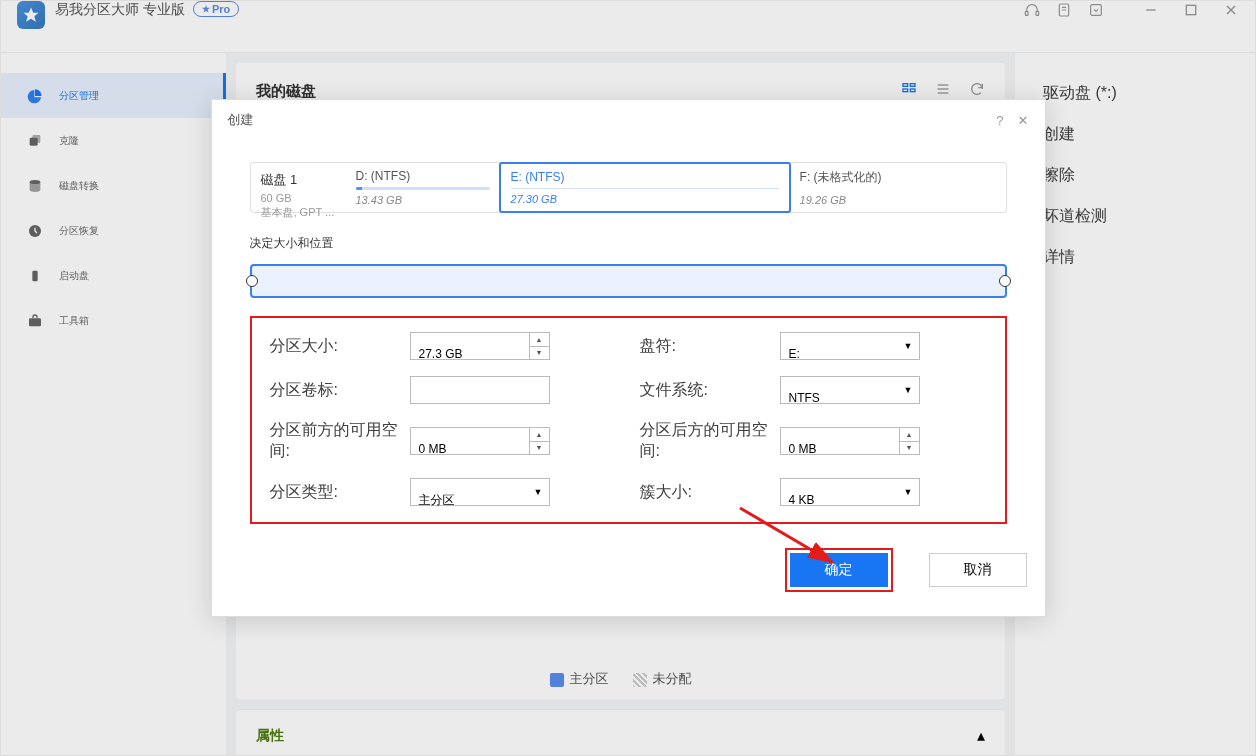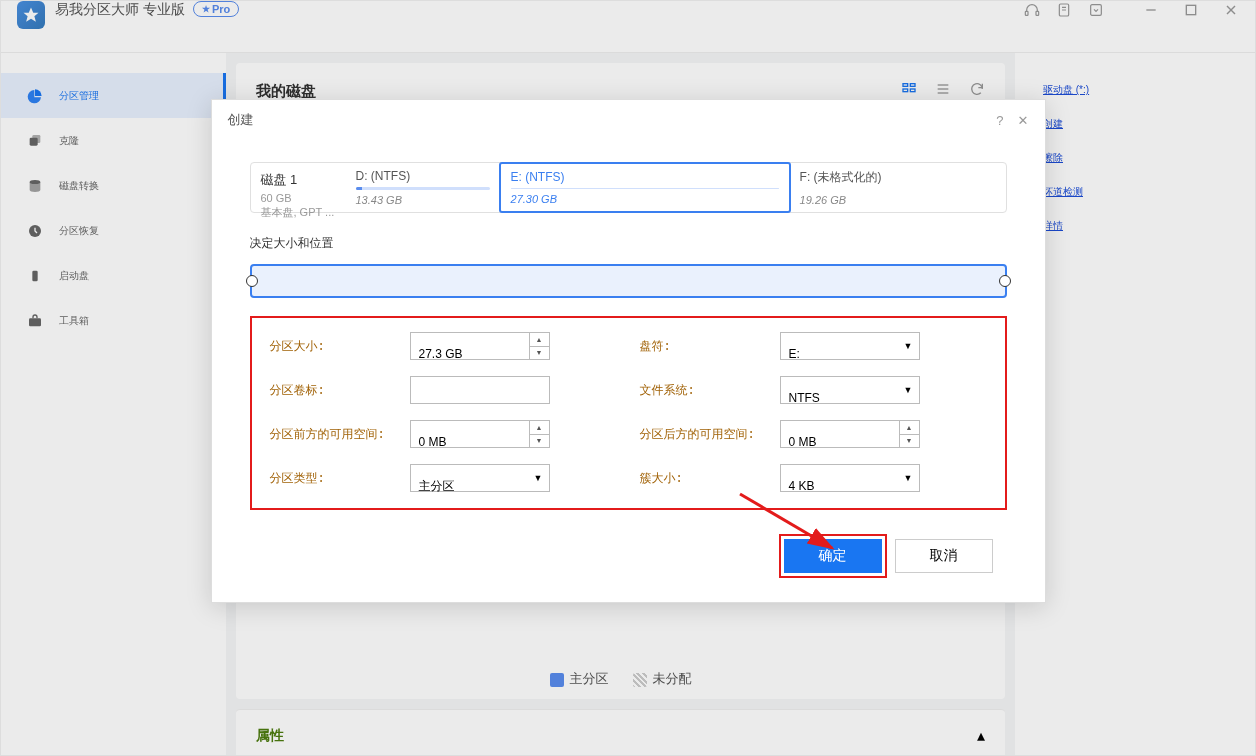--- a/index.html
+++ b/index.html
@@ -33,21 +33,21 @@
 .section-tools .active-view { color:#1976f2; }
 
 .legend-row { display:flex; gap:24px; justify-content:center; align-items:center; height:40px; font-size:13px; color:#555; }
 .legend-sq { width:14px; height:14px; border-radius:2px; display:inline-block; margin-right:6px; vertical-align:middle; }
 
 .attr-section { border-top:1px solid #eee; padding: 16px 20px; display:flex; align-items:center; }
 .attr-title { font-size:14px; color:#4d7c0f; font-weight:bold; }
 .attr-arrow { margin-left:auto; }
 
 .right-panel { width: 240px; padding: 20px 0; }
-.right-item { padding: 10px 28px; color:#1d4ed8; font-size:10px; cursor:pointer;text-decoration:underline; }
+.right-item { padding: 10px 28px; color:#404040; font-size:16px; cursor:pointer; }
 .right-item.strong { font-weight:500; }
 
 
 .modal-overlay { position:absolute; inset:0; background:rgba(0,0,0,0.08); display:flex; align-items:flex-start; justify-content:center; }
 .modal { width: 835px; background:#fff; border: 1px solid #ddd; margin-top: 98px; box-shadow: 0 4px 24px rgba(0,0,0,0.15); }
 .modal-title { height: 40px; display:flex; align-items:center; padding: 0 16px; font-size:13px; color:#555; }
 .modal-title .close-icons { margin-left:auto; display:flex; gap:14px; }
 .modal-body { padding: 6px 38px 24px; }
 
 .disk-overview { display:flex; border:1px solid #e0e0e0; border-radius:4px; height: 51px; margin-top: 16px; }
@@ -63,30 +63,30 @@
 .p-size { font-size:11px; font-style:italic; color:#888; }
 
 .size-section-title { font-size:12px; color:#333; margin: 22px 0 12px; }
 .slider-box { border:2px solid #3a7ff0; border-radius:4px; height:34px; background:#eaf1fd; position:relative; margin:6px 0; }
 .slider-handle { position:absolute; top:50%; width:12px; height:12px; border:1.5px solid #333; border-radius:50%; background:#fff; transform:translateY(-50%); }
 .slider-handle.left { left:-6px; }
 .slider-handle.right { right:-6px; }
 
 .form-box { border: 2px solid #e31b1b; padding: 14px 18px 16px; margin-top: 18px; }
 .form-grid { display:grid; grid-template-columns: 140px 140px 90px 140px 140px; row-gap: 16px; align-items:center; }
-.form-label { font-size:12px; color:#a16207;font-family:Liberation Mono, monospace; }
+.form-label { font-size:16px; color:#404040; }
 .form-spacer {}
 .spinner, .select { position:relative; height:28px; border:1px solid #bbb; background:#fff; display:flex; align-items:center; padding: 16px 22px 0 8px; font-size:12px; font-family: Consolas, monospace; }
 .spinner .arrows { position:absolute; right:0; top:0; bottom:0; width:20px; display:flex; flex-direction:column; border-left:1px solid #bbb; }
 .spinner .arrows div { flex:1; display:flex; align-items:center; justify-content:center; font-size:7px; color:#555; cursor:pointer; }
 .spinner .arrows div:first-child { border-bottom:1px solid #bbb; }
 .select .sel-arrow { position:absolute; right:6px; top:50%; transform:translateY(-50%); font-size:9px; }
 .text-input { height:28px; border:1px solid #bbb; background:#fff; padding:0 8px; }
 
-.modal-footer { display:flex; justify-content:flex-end; gap:8px; padding: 0 52px 24px; align-items:center; position:relative; }
+.modal-footer { display:flex; justify-content:flex-end; gap:36px; padding: 0 18px 24px; align-items:center; position:relative; }
 .btn { width:98px; height:34px; border:1px solid #ccc; background:#fff; font-size:14px; cursor:pointer; }
 .btn.primary { background:#1976f2; color:#fff; border-color:#1976f2; }
 .ok-highlight { border:2px solid #e31b1b; padding:3px; display:inline-flex; }
 
 .arrow-annotation { position:absolute; }
 
 svg.ic { width:16px; height:16px; }
 </style>
 </head>
 <body>

